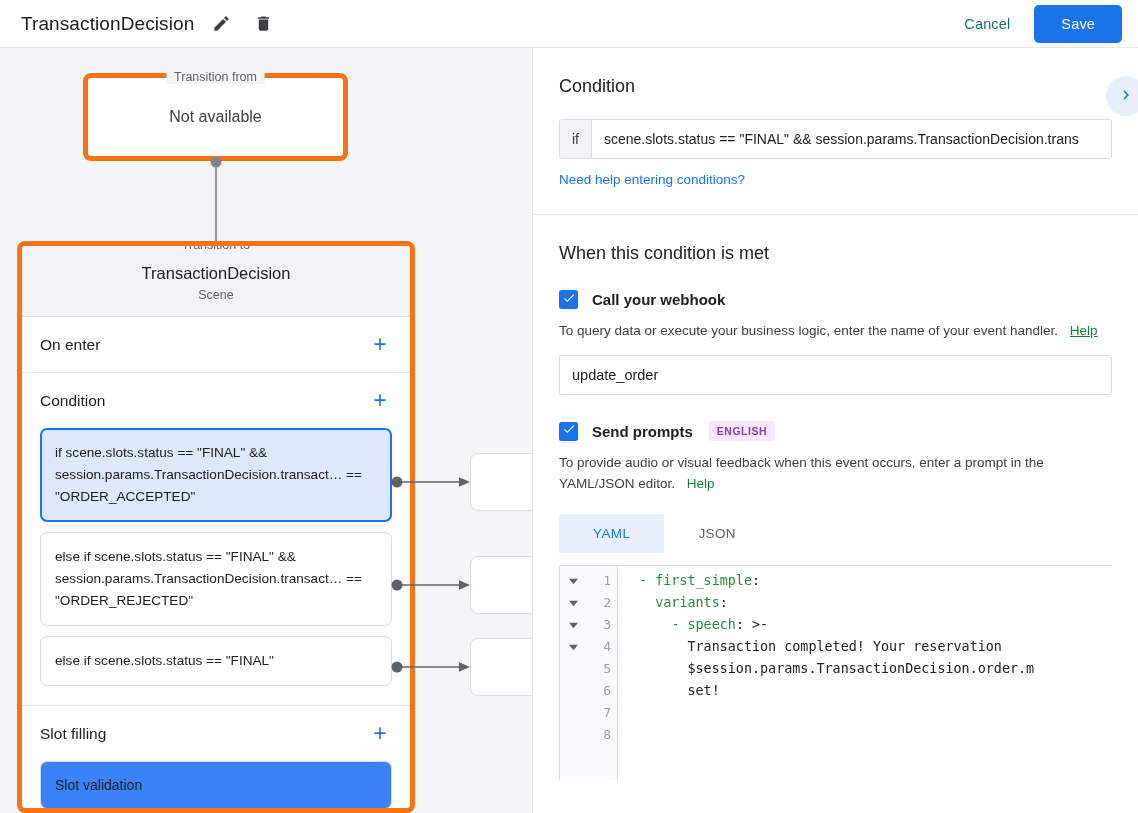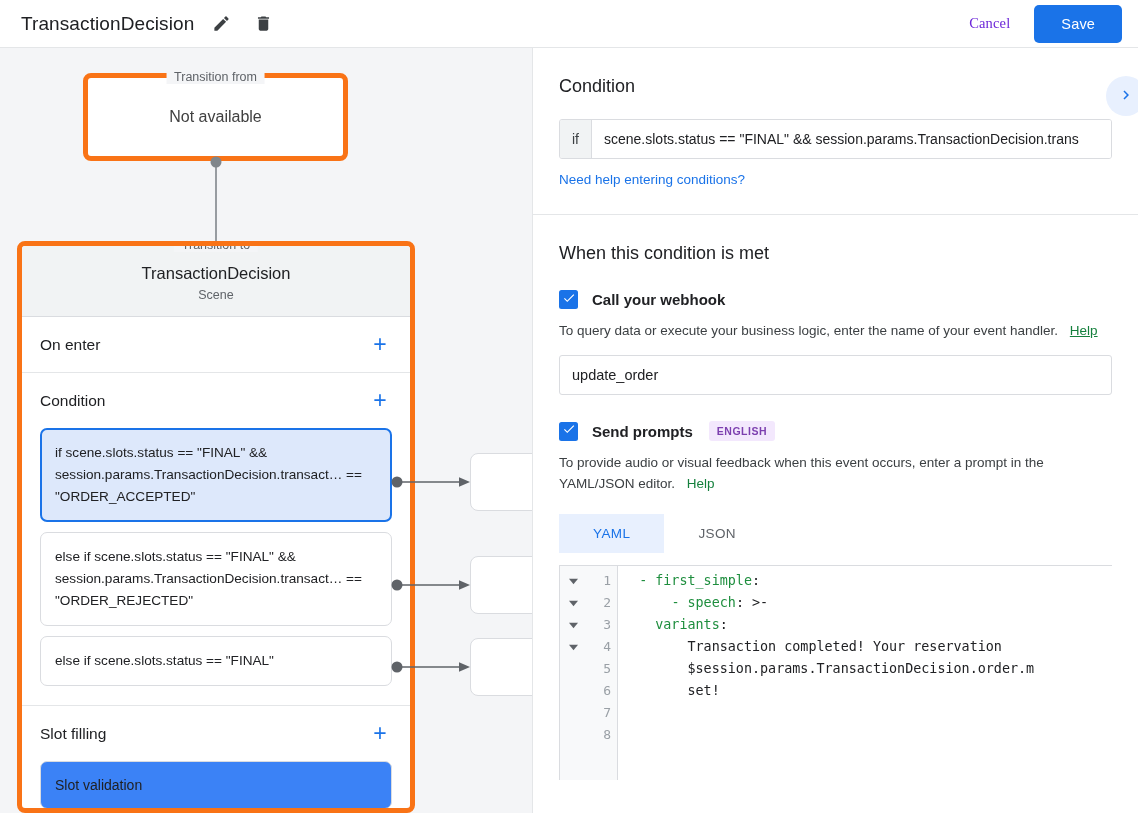--- a/index.html
+++ b/index.html
@@ -22,22 +22,22 @@
     margin-left: 5px; white-space: nowrap;
   }
   .icon-btn {
     width: 30px; height: 30px; margin-left: 12px;
     display: flex; align-items: center; justify-content: center;
     border-radius: 50%; cursor: pointer; background: transparent; border: none;
   }
   .icon-btn svg { display: block; }
   .topbar-spacer { flex: 1; }
   .btn-cancel {
-    background: transparent; border: none; color: #6d28d9;
-    font-family: Liberation Serif, serif; font-size: 14.5px; font-weight: 500;
+    background: transparent; border: none; color: #0f766e;
+    font-family: Liberation Sans, sans-serif; font-size: 14.5px; font-weight: 500;
     letter-spacing: .15px; padding: 9px 14px; border-radius: 4px; cursor: pointer;
   }
   .btn-save {
     background: #1a73e8; border: none; color: #fff;
     font-family: inherit; font-size: 14.5px; font-weight: 500;
     letter-spacing: .15px; padding: 11px 27px; border-radius: 5px;
     margin-left: 10px; cursor: pointer;
   }
 
   
@@ -383,22 +383,22 @@
             <div class="gnum">2</div>
             <div class="gnum">3</div>
             <div class="gnum">4</div>
             <div class="gnum">5</div>
             <div class="gnum">6</div>
             <div class="gnum">7</div>
             <div class="gnum">8</div>
           </div>
         <div class="code" id="codearea">
             <div class="cline"><span>  </span><span class="k">- first_simple</span><span>:</span></div>
+            <div class="cline"><span>    </span><span class="k">variants</span><span>:</span></div>
             <div class="cline"><span>      </span><span class="k">- speech</span><span>: &gt;-</span></div>
-            <div class="cline"><span>    </span><span class="k">variants</span><span>:</span></div>
             <div class="cline">        Transaction completed! Your reservation</div>
             <div class="cline">        $session.params.TransactionDecision.order.m</div>
             <div class="cline">        set!</div>
             <div class="cline"></div>
           </div>
       </div>
     </div>
   </div>
 </div>
 

